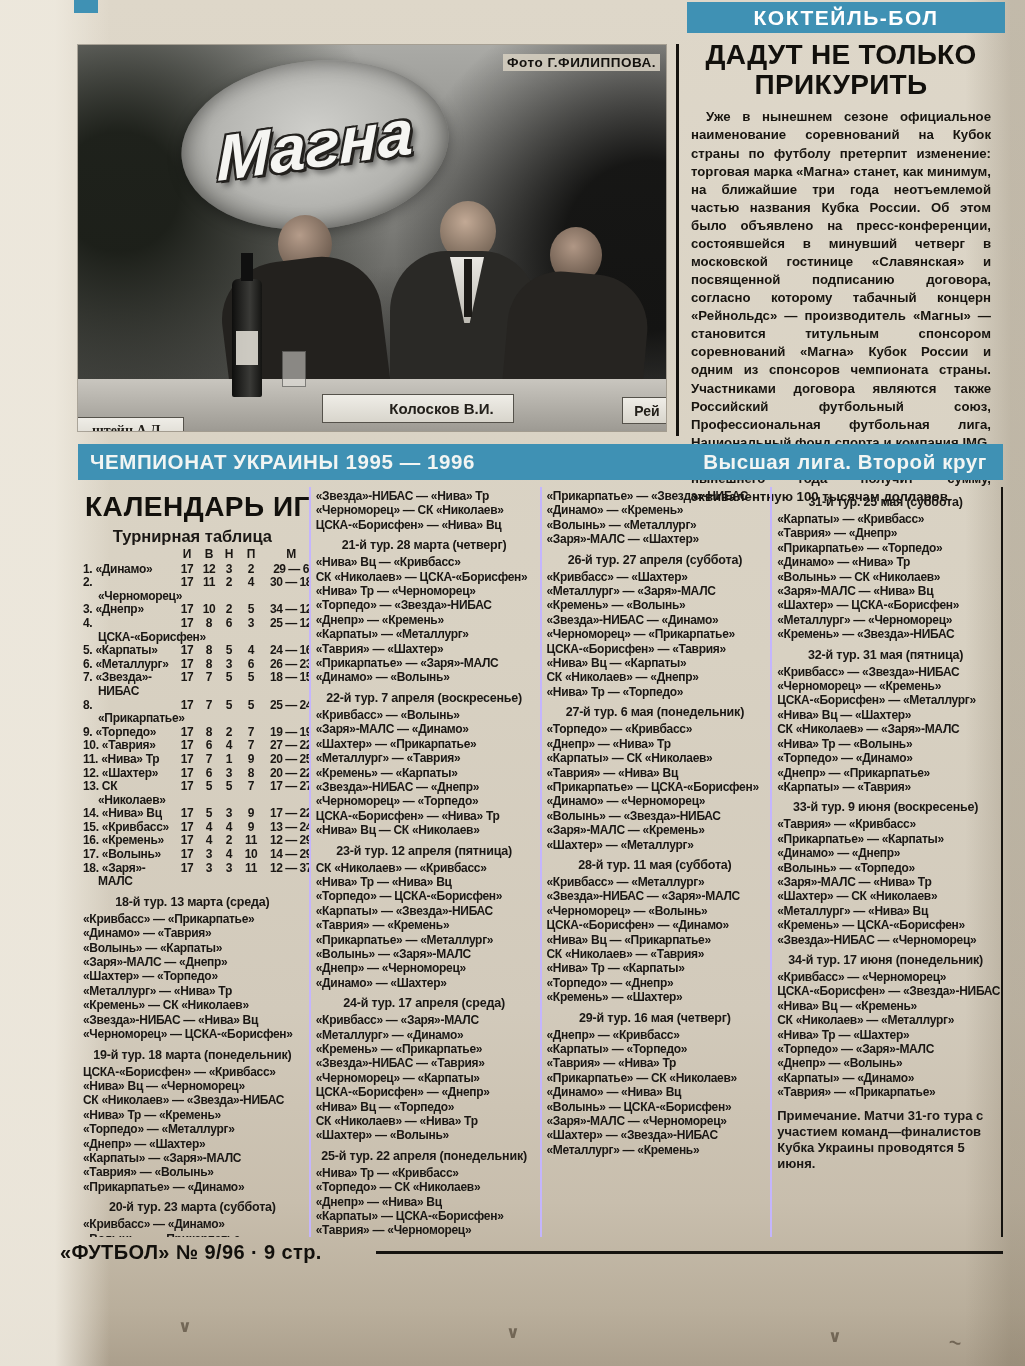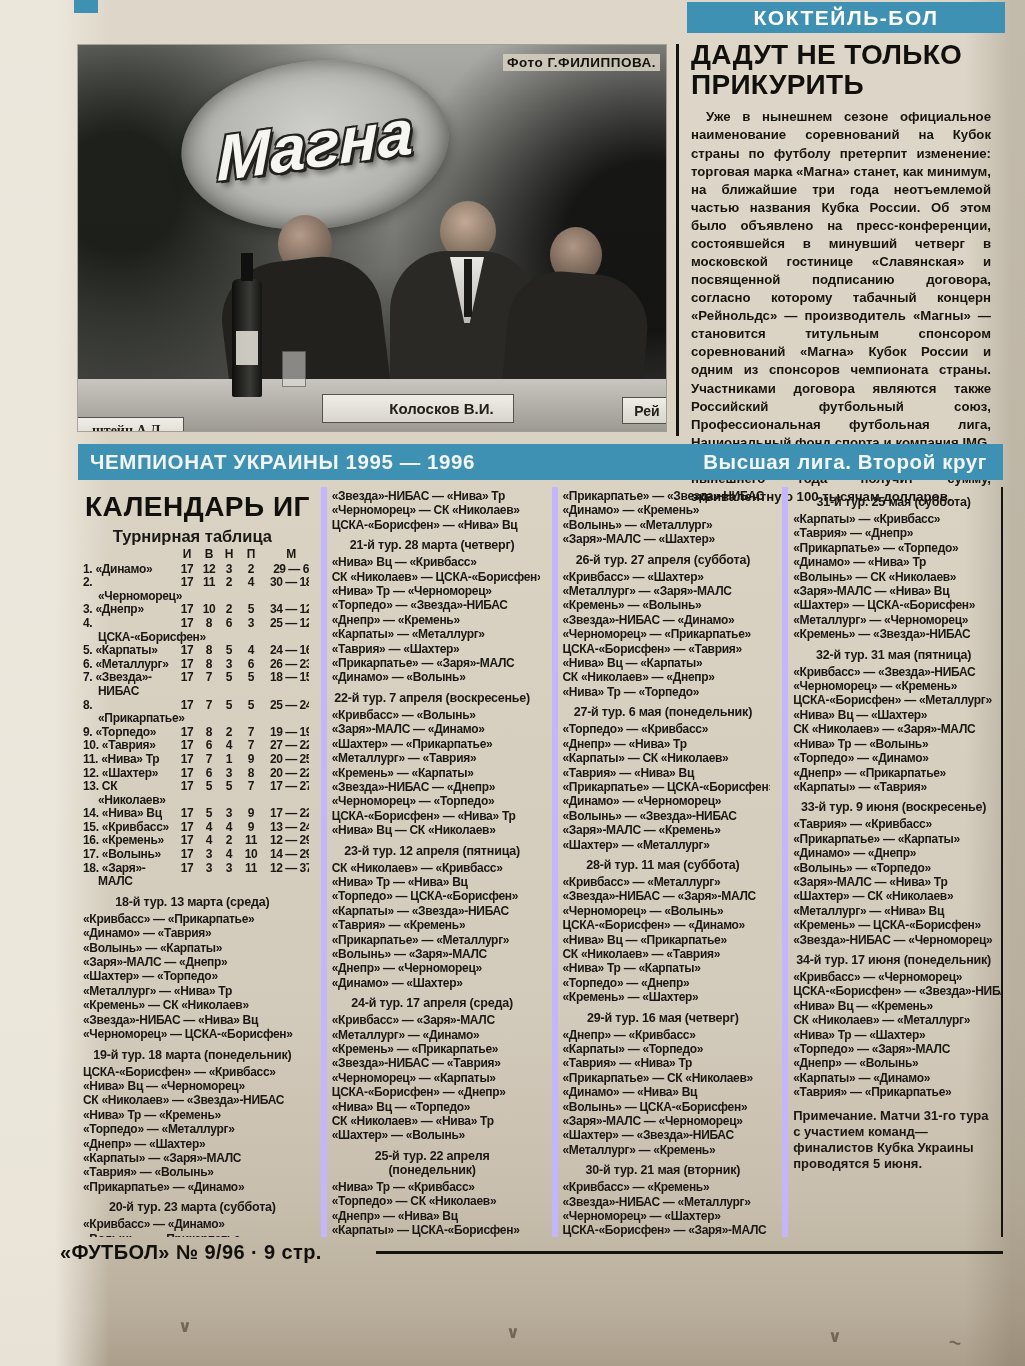--- a/index.html
+++ b/index.html
@@ -55,33 +55,33 @@
   .glass{ position:absolute; left:204px; top:306px; width:24px; height:36px; background:rgba(224,222,216,.55); border:1px solid rgba(40,40,38,.5); }
   .plate{ position:absolute; background:linear-gradient(#efede7,#d8d5cc); border:1px solid #55524b;
     display:flex; align-items:center; justify-content:center; font-weight:700; color:#23201b; overflow:hidden; }
   .pl1{ left:-6px; top:372px; width:112px; height:27px; font-size:14px;font-family:Liberation Serif, serif; }
   .pl2{ left:244px; top:349px; width:192px; height:29px; font-size:15px;padding-left:47px; }
   .pl3{ left:544px; top:352px; width:50px; height:27px; font-size:14px; }
 
   
   .vrule-article{ position:absolute; left:676px; top:44px; width:2.5px; height:392px; background:#15130f; }
   .article{ position:absolute; left:691px; top:40px; width:300px; }
-  .article h1{ font-size:28px; font-weight:700; line-height:1.06; text-align:left; letter-spacing:.3px; color:#12100c; }
+  .article h1{ font-size:28px; font-weight:700; line-height:1.06; text-align:center; letter-spacing:.3px; color:#12100c; }
   .article p{ margin-top:9px; font-size:13.2px; font-weight:700; line-height:1.37; text-align:justify; text-indent:15px; color:#17140f; }
 
   
   .banner{ position:absolute; left:78px; top:444px; width:925px; height:36px; background:var(--blue);
     display:flex; align-items:center; justify-content:space-between; padding:0 16px 0 12px;
     color:#f2f5f3; font-weight:700; font-size:20.5px; letter-spacing:.6px;gap:40px; }
 
   
   .columns{ position:absolute; left:78px; top:487px; width:925px; height:750px;
     display:grid; grid-template-columns:1fr 1fr 1fr 1fr; border-right:2.5px solid #15130f; }
   .col{ padding:2px 7px 0 5px; overflow:hidden; }
-  .col + .col{ border-left:6px solid #c4b5fd;margin-left:12px; }
+  .col + .col{ border-left:2px solid #c4b5fd; }
   .cal-title{ font-size:28px; font-weight:700; letter-spacing:.5px; color:#12100c; margin:2px 0 4px 2px; white-space:nowrap; }
   .tbl-title{ font-size:16.5px; font-weight:700; text-align:center; margin-bottom:2px; }
   .st-table{ margin-bottom:4px; }
   .st-row{ display:grid; grid-template-columns:92px 24px 20px 20px 24px 56px 1fr; align-items:start;
     font-size:12px; font-weight:700; line-height:13.6px; letter-spacing:-.3px; }
   .st-row .num{ text-align:center; }
   .st-row .goals{ text-align:center; white-space:nowrap; letter-spacing:-.5px; }
   .st-head{ margin-bottom:1px; }
   .st-name{ padding-left:15px; text-indent:-15px; white-space:normal; }
   .round-header{ font-size:12.5px; font-weight:700; text-align:center; margin:6px 0 3px; letter-spacing:-.2px; }
@@ -622,32 +622,20 @@
               <div class="match">«Волынь» — ЦСКА-«Борисфен»</div>
 
               <div class="match">«Заря»-МАЛС — «Черноморец»</div>
 
               <div class="match">«Шахтер» — «Звезда»-НИБАС</div>
 
               <div class="match">«Металлург» — «Кремень»</div>
 
           </div>
 
-          <div class="block">
-            <div class="round-header">30-й тур. 21 мая (вторник)</div>
-
-              <div class="match">«Кривбасс» — «Кремень»</div>
-
-              <div class="match">«Звезда»-НИБАС — «Металлург»</div>
-
-              <div class="match">«Черноморец» — «Шахтер»</div>
-
-              <div class="match">ЦСКА-«Борисфен» — «Заря»-МАЛС</div>
-
-          </div>
 
       </div>
 
       <div class="col">
 
 
           <div class="block">
             <div class="round-header">31-й тур. 25 мая (суббота)</div>
 
               <div class="match">«Карпаты» — «Кривбасс»</div>

